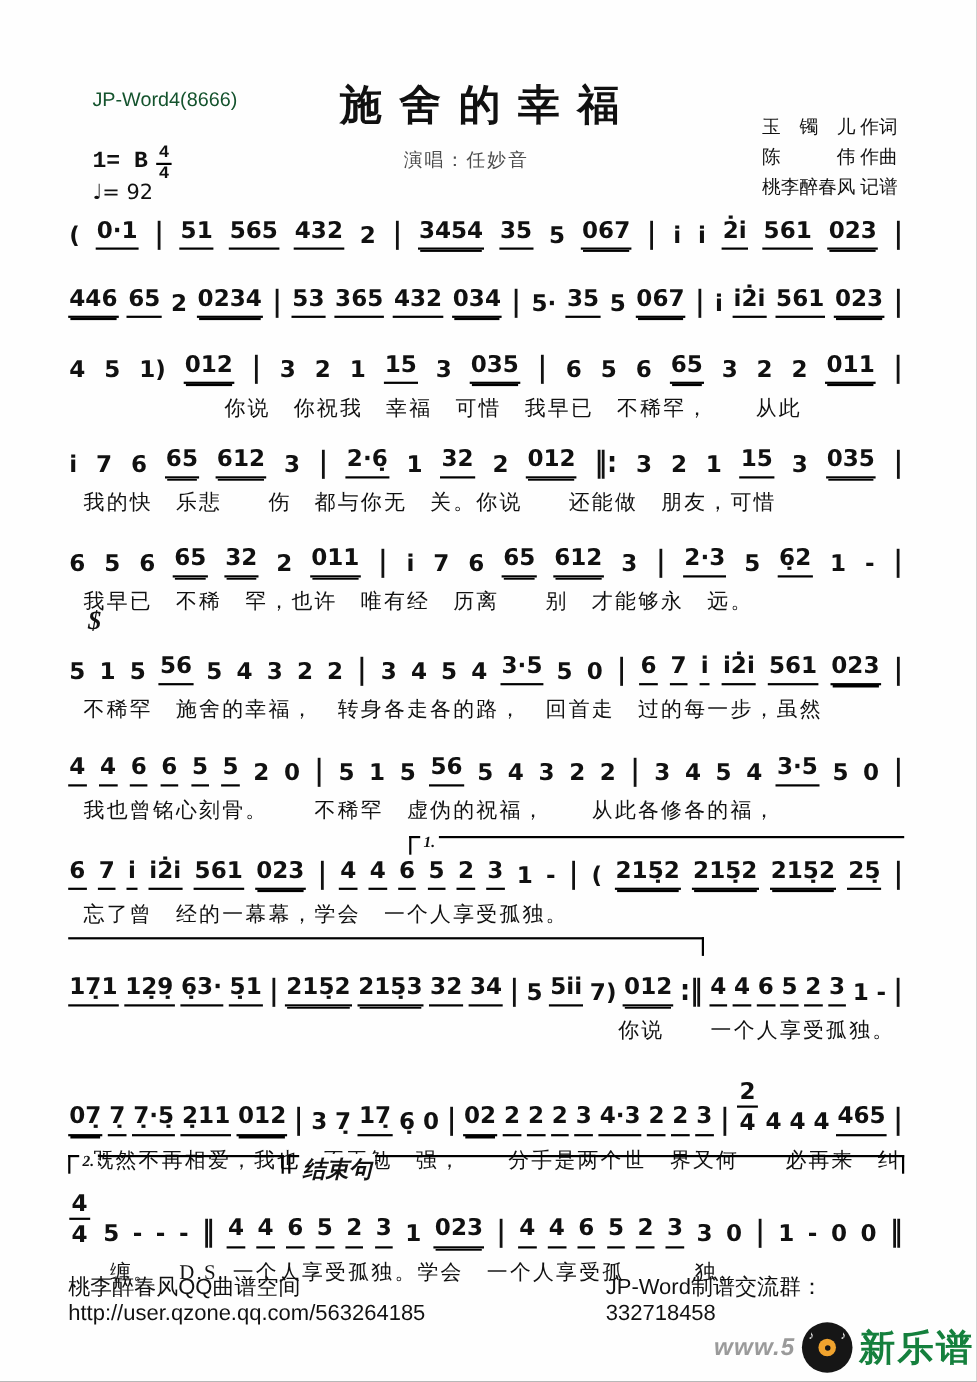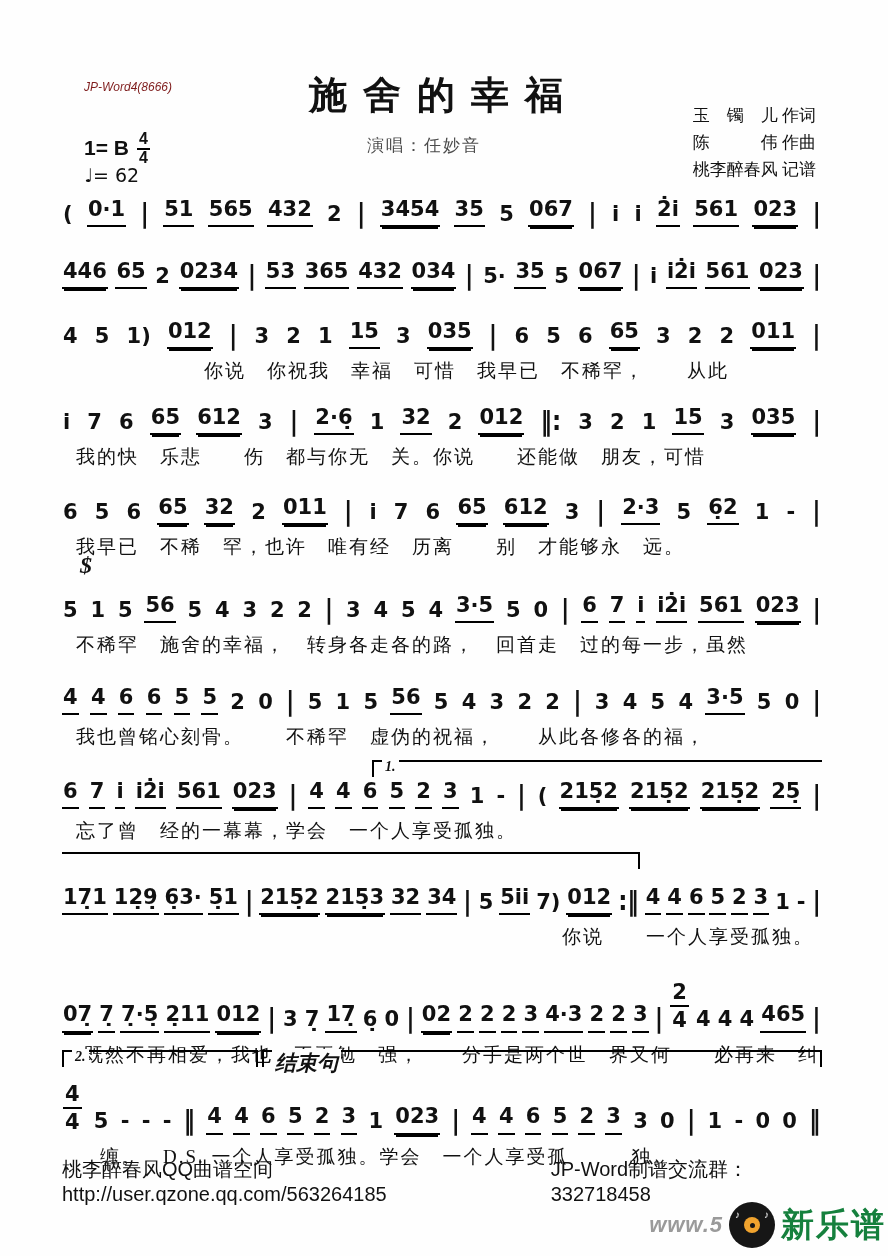--- a/index.html
+++ b/index.html
@@ -1,27 +1,27 @@
 <!DOCTYPE html>
 <html><head>
 <meta charset="utf-8">
 <style>
   html,body{margin:0;padding:0;background:#888;}
   .page{position:relative;width:888px;height:1256px;background:#fefefe;margin:0 auto;
         font-family:"Liberation Sans",sans-serif;color:#111;overflow:hidden;}
 
-  .watermark{position:absolute;left:84px;top:80px;font-style:italic;font-size:12px;color:#7f1d1d;}
+  .watermark{position:absolute;left:84px;top:80px;font-size:18px;color:#14532d;}
   .title{position:absolute;left:0;right:0;top:70px;text-align:center;
          font-family:"Liberation Serif",serif;font-weight:900;font-size:38px;letter-spacing:16px;}
   .subtitle{position:absolute;left:0;right:40px;top:134px;text-align:center;
             font-family:"Liberation Serif",serif;font-size:17px;color:#4c4c4c;letter-spacing:2px;}
   .credits{position:absolute;right:72px;top:102px;font-family:"Liberation Serif",serif;
            font-size:17px;line-height:27px;white-space:pre;}
   .keyline{position:absolute;left:84px;top:130px;display:flex;align-items:center;gap:8px;
-           font-weight:bold;font-size:21px;font-family:Liberation Sans, sans-serif;}
+           font-weight:bold;font-size:21px;font-family:Liberation Mono, monospace;}
   .tempo{position:absolute;left:84px;top:164px;font-size:19px;font-family:"DejaVu Sans",sans-serif;}
 
   .frac{display:inline-flex;flex-direction:column;align-items:center;line-height:1.05;
         font-size:14px;font-weight:bold;transform:translateY(1px);}
   .frac .fn{border-bottom:2px solid #000;padding:0 2px;}
   .keyline .frac{font-size:16px;}
 
   .sys{position:absolute;left:62px;right:66px;}
   .notation{display:flex;justify-content:space-between;align-items:flex-end;width:100%;}
   .tk{font-family:"DejaVu Sans",sans-serif;font-weight:bold;font-size:21px;line-height:1.25;
@@ -72,21 +72,21 @@
 桃李醉春风 记谱</div>
 
   <div class="keyline">
     <span>1= B</span>
     <span class="frac">
       <span class="fn">4</span>
       <span class="fd">4</span>
     </span>
   </div>
   <div class="tempo">
-    <span>♩</span><span>= 62</span>
+    <span>♩</span><span>= 92</span>
   </div>
 
   <div class="sys" style="top:196px">
       <div class="notation">
         <span class="tk">(</span>
         <span class="tk u1">0·1</span>
         <span class="tk bar">|</span>
         <span class="tk u1">51</span>
         <span class="tk u1">565</span>
         <span class="tk u1">432</span>

